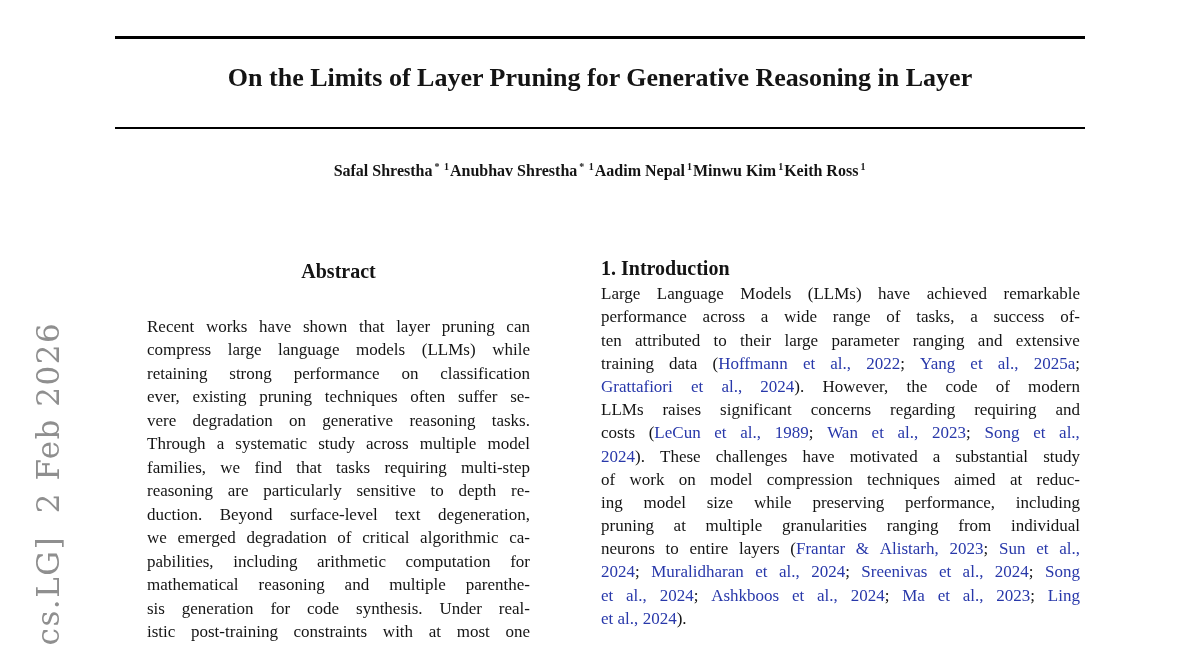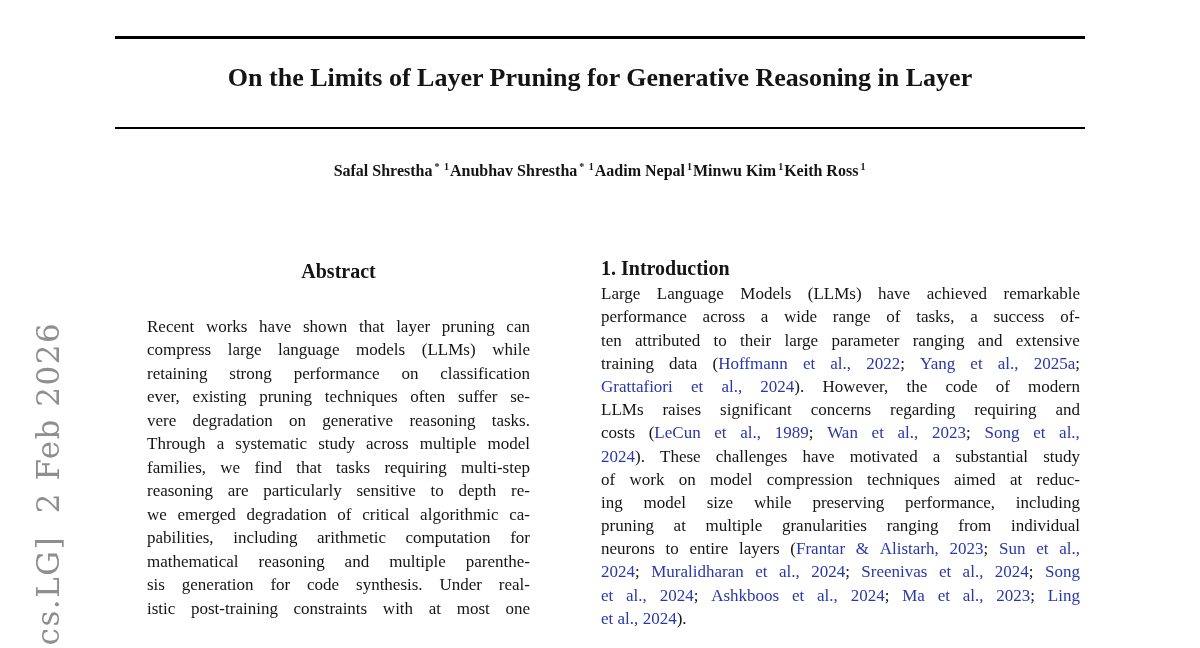--- a/index.html
+++ b/index.html
@@ -141,20 +141,27 @@
       <div class="tl j">
         <span class="w"><span>reasoning</span></span>
         <span class="w"><span>are</span></span>
         <span class="w"><span>particularly</span></span>
         <span class="w"><span>sensitive</span></span>
         <span class="w"><span>to</span></span>
         <span class="w"><span>depth</span></span>
         <span class="w"><span>re-</span></span>
       </div>
       <div class="tl j">
+        <span class="w"><span>duction.</span></span>
+        <span class="w"><span>Beyond</span></span>
+        <span class="w"><span>surface-level</span></span>
+        <span class="w"><span>text</span></span>
+        <span class="w"><span>degeneration,</span></span>
+      </div>
+      <div class="tl j">
         <span class="w"><span>we</span></span>
         <span class="w"><span>emerged</span></span>
         <span class="w"><span>degradation</span></span>
         <span class="w"><span>of</span></span>
         <span class="w"><span>critical</span></span>
         <span class="w"><span>algorithmic</span></span>
         <span class="w"><span>ca-</span></span>
       </div>
       <div class="tl j">
         <span class="w"><span>pabilities,</span></span>

